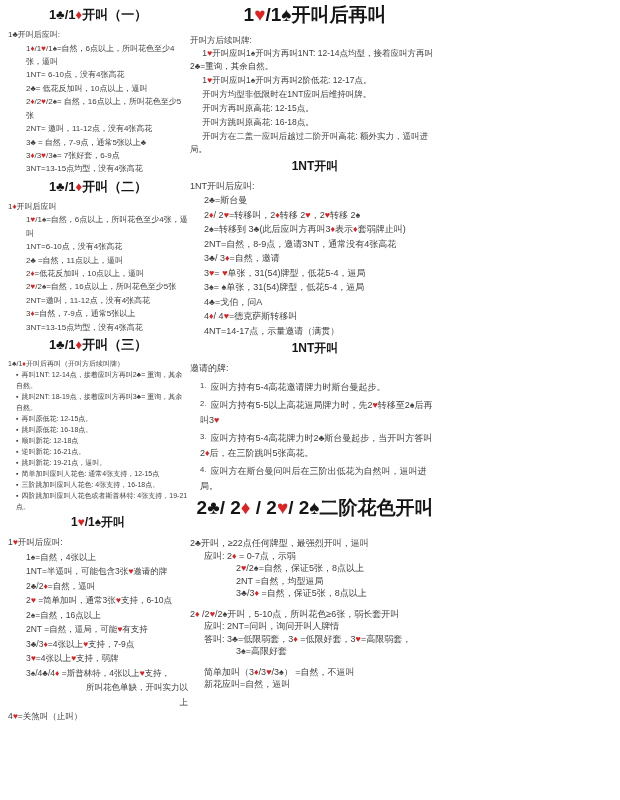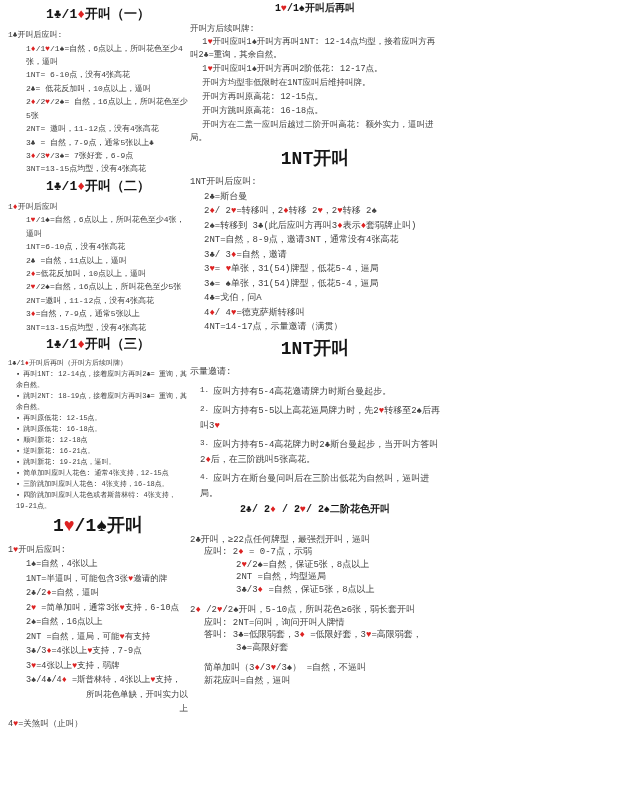--- a/index.html
+++ b/index.html
@@ -1,34 +1,34 @@
 <!DOCTYPE html>
 <html style="--page_bg: #ffffff; --body_text: #3f3f3f; --heading_text: #161616; --suit_red: #dd2222;"><head>
 <meta charset="utf-8">
 <style>
   html,body{margin:0;padding:0;background:#ffffff;}
   .page{
     position:relative;
     width:532px;height:800px;
     background:var(--page_bg,#fff);
     overflow:hidden;
-    font-family:Liberation Mono, monospace;
+    font-family:Liberation Sans, sans-serif;
     color:var(--body_text,#3f3f3f);
   }
   .col{position:absolute;top:0;}
   .col-left{left:8px;width:180px;top:4px;font-size:8px;line-height:13px;}
   .col-right{left:190px;width:250px;top:0px;font-size:9px;line-height:13.5px;}
   .sec{margin:0 0 2px 0;}
   .h{
     font-weight:bold;color:var(--heading_text,#161616);
     text-align:center;margin:3px 0 5px 0;line-height:1.25;
   }
   .h-sm{font-size:13px;}
-  .h-md{font-size:10px;}
-  .h-lg{font-size:18px;}
+  .h-md{font-size:19px;}
+  .h-lg{font-size:12px;}
   .line{margin:0;}
   .ind0{padding-left:0;}
   .ind1{padding-left:18px;}
   .ind2{padding-left:46px;}
   .ind3{padding-left:72px;text-align:right;}
   .fi{text-indent:1.45em;margin-bottom:1px;}
   .gap{margin-top:8px;}
   .marker{display:inline-block;margin-right:3px;}
   .marker.sup{vertical-align:2px;font-size:0.85em;margin-right:4px;}
   .rs{color:var(--suit_red,#dd2222);}
@@ -150,21 +150,21 @@
           <div class="line ind1"><span class="txt">3♠= ♠单张，31(54)牌型，低花5-4，逼局</span></div>
           <div class="line ind1"><span class="txt">4♣=戈伯，问A</span></div>
           <div class="line ind1"><span class="txt">4<span class="rs">♦</span>/ 4<span class="rs">♥</span>=德克萨斯转移叫</span></div>
           <div class="line ind1"><span class="txt">4NT=14-17点，示量邀请（满贯）</span></div>
         </div>
     </section>
 
     <section class="sec sec-r3">
       <h2 class="h h-lg">1NT开叫</h2>
       <div class="sec-body">
-          <div class="line ind0"><span class="txt">示量邀请:</span></div>
+          <div class="line ind0"><span class="txt">邀请的牌:</span></div>
           <div class="line ind1"><span class="marker sup">1.</span><span class="txt">应叫方持有5-4高花邀请牌力时斯台曼起步。</span></div>
           <div class="line ind1"><span class="marker sup">2.</span><span class="txt">应叫方持有5-5以上高花逼局牌力时，先2<span class="rs">♥</span>转移至2♠后再叫3<span class="rs">♥</span></span></div>
           <div class="line ind1"><span class="marker sup">3.</span><span class="txt">应叫方持有5-4高花牌力时2♣斯台曼起步，当开叫方答叫2<span class="rs">♦</span>后，在三阶跳叫5张高花。</span></div>
           <div class="line ind1"><span class="marker sup">4.</span><span class="txt">应叫方在斯台曼问叫后在三阶出低花为自然叫，逼叫进局。</span></div>
         </div>
     </section>
 
     <section class="sec sec-r4">
       <h2 class="h h-md">2♣/ 2<span class="rs">♦</span> / 2<span class="rs">♥</span>/ 2♠二阶花色开叫</h2>
       <div class="sec-body">

